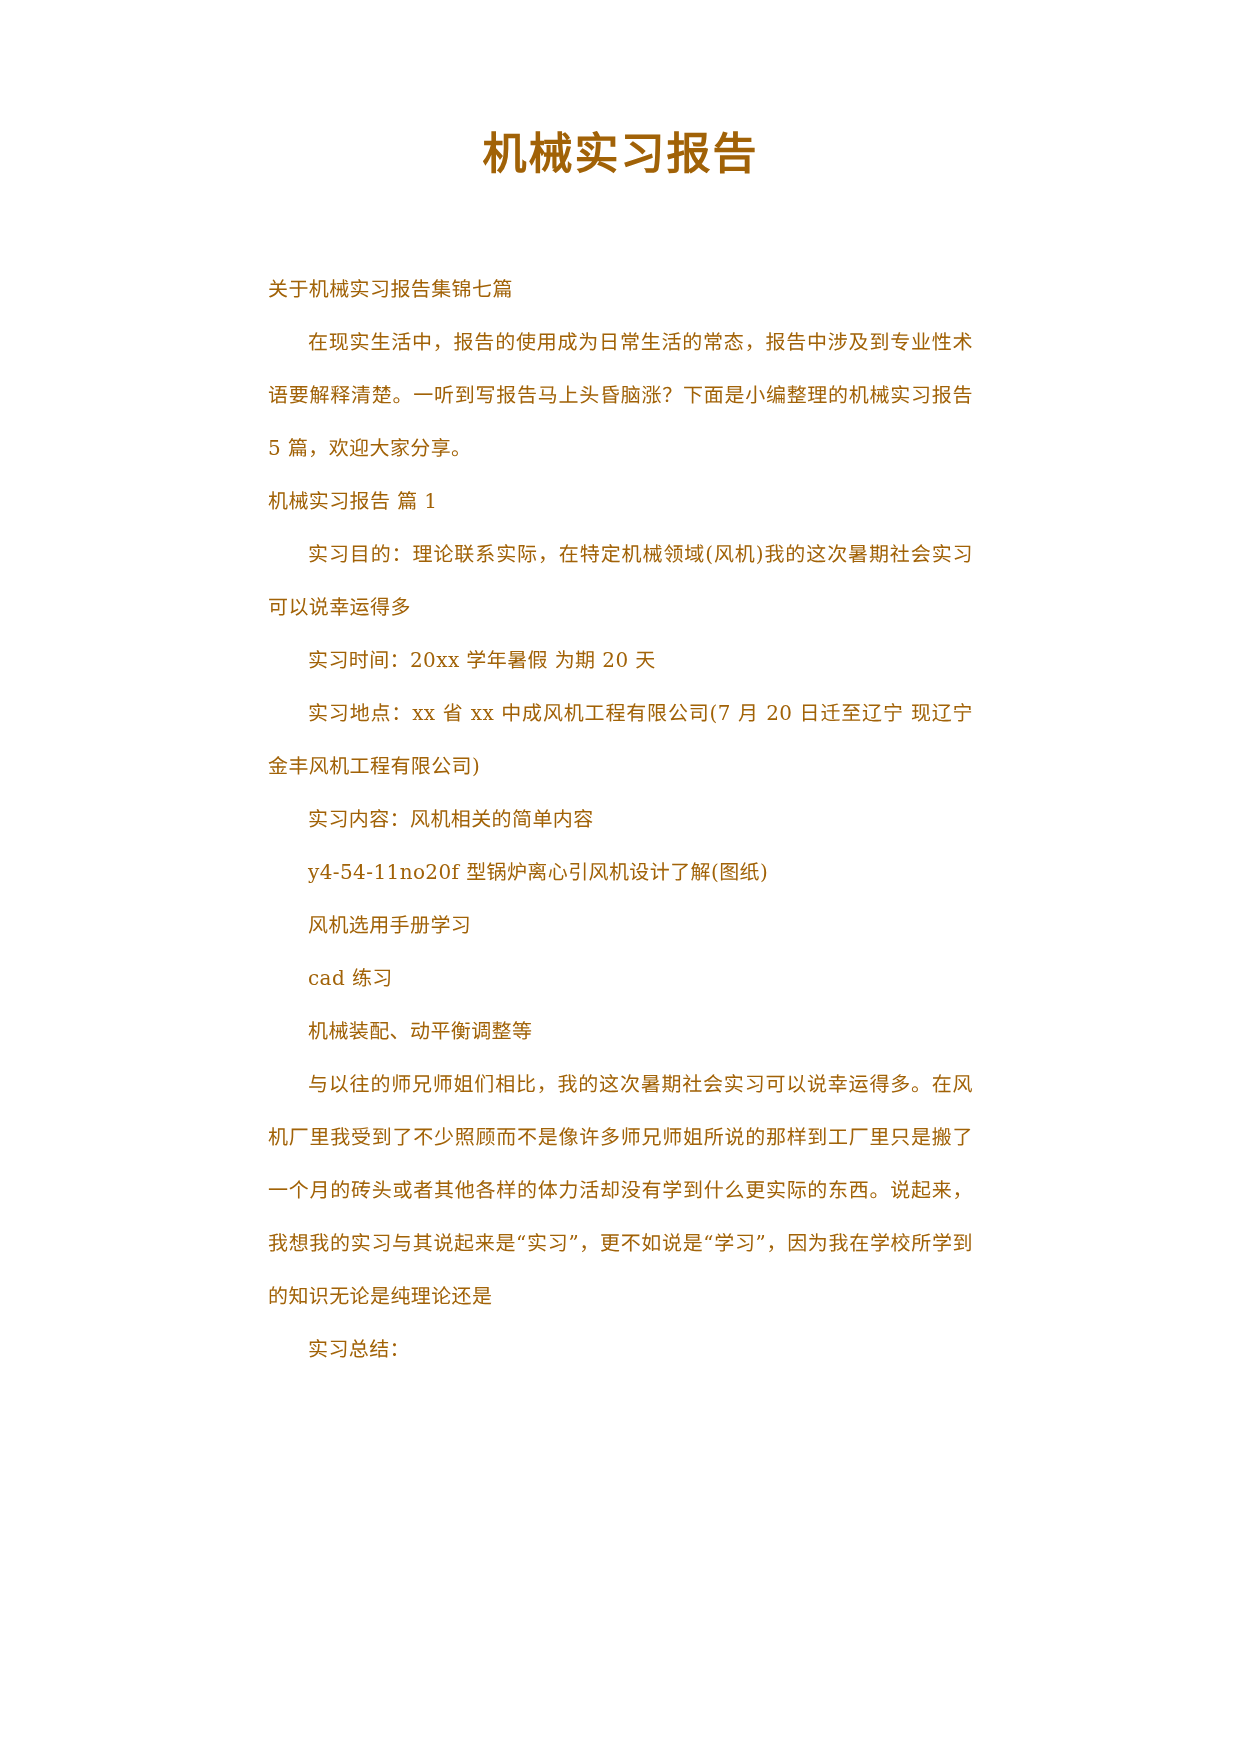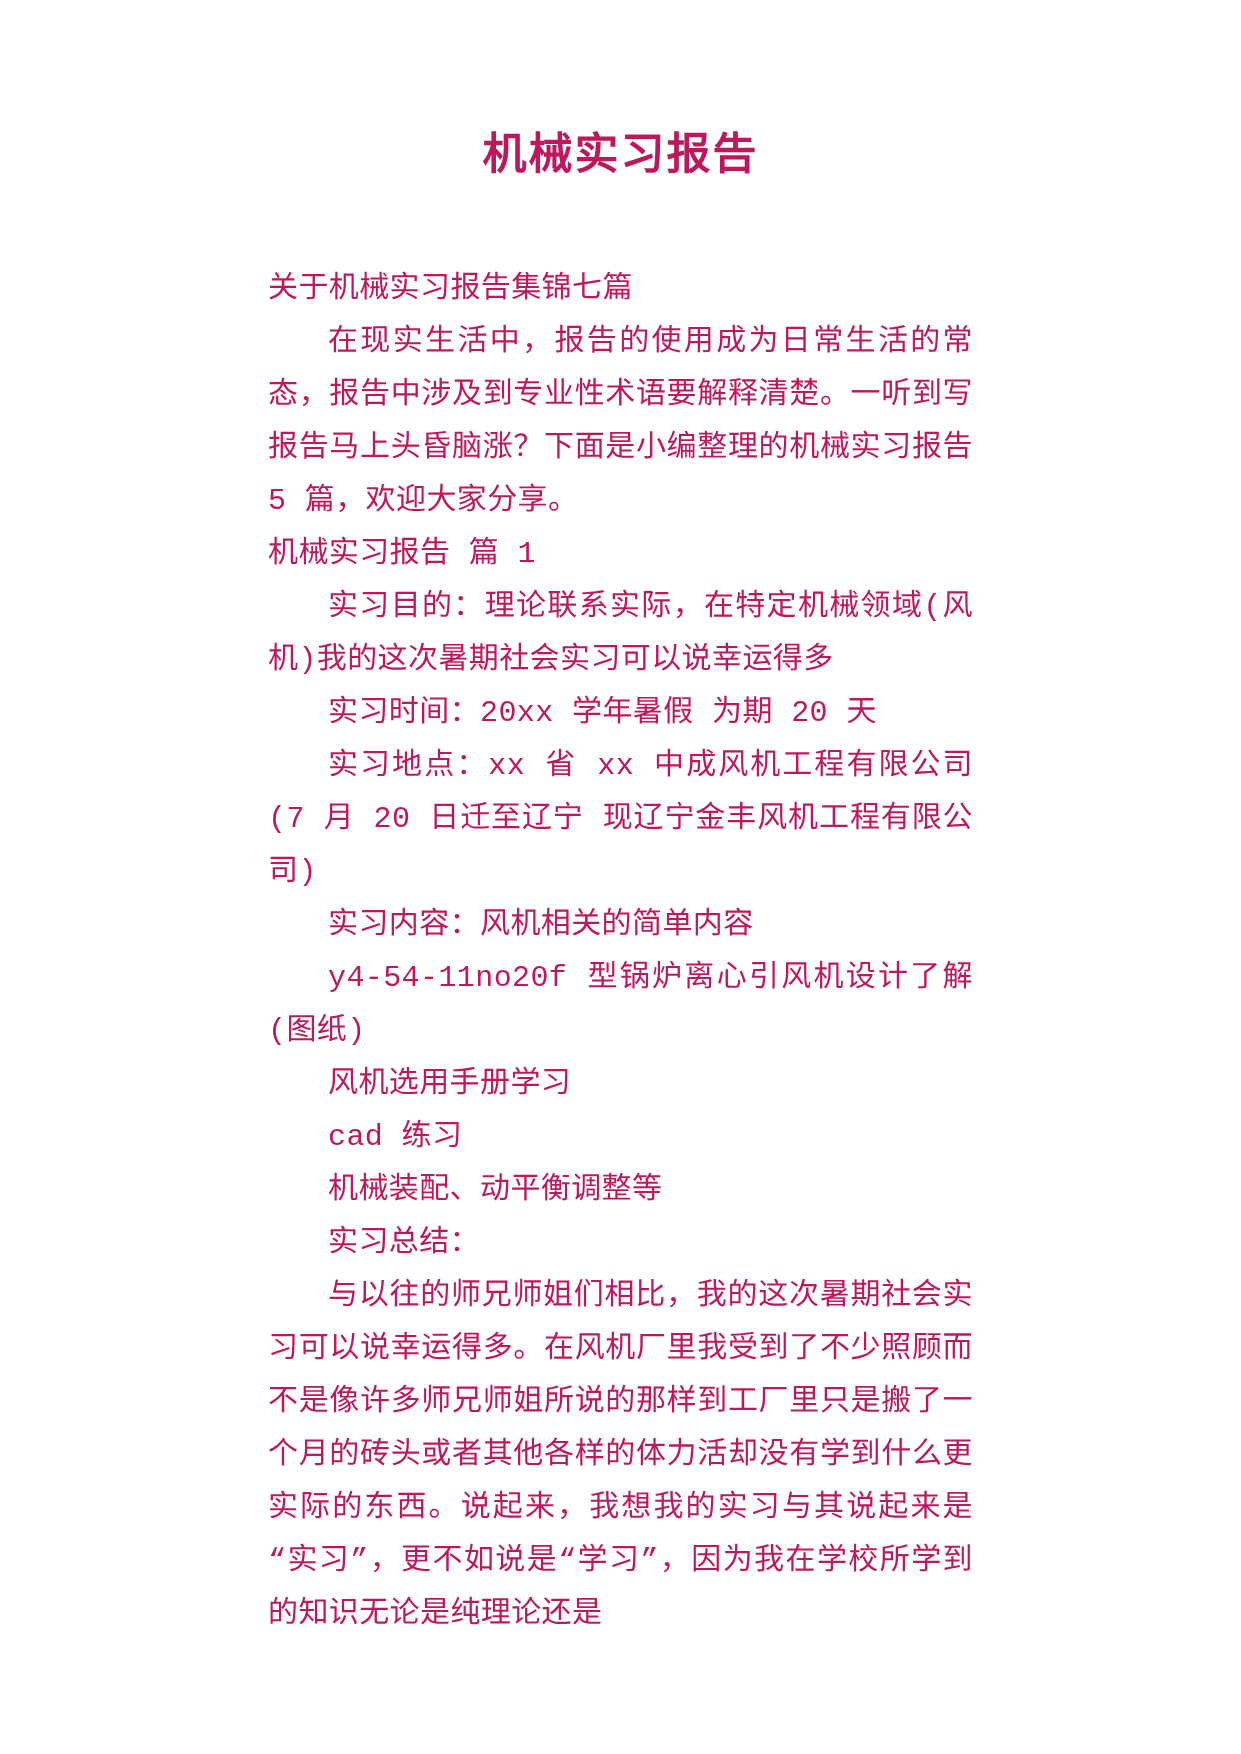--- a/index.html
+++ b/index.html
@@ -10,46 +10,45 @@
   .page {
     position: relative;
     width: 1041px;
     height: 1754px;
     margin: 0 auto;
     background: #ffffff;
     box-sizing: border-box;
     padding: 0;
     overflow: hidden;
     font-family: "DejaVu Serif", "Liberation Serif", serif;
-    color: #be185d;
+    color: #a16207;
   }
   .doc-title {
     text-align: center;
     font-family: "DejaVu Sans", "Liberation Sans", sans-serif;
     font-weight: bold;
     font-size: 44px;
     letter-spacing: 2px;
     margin: 0;
     padding-top: 128px;
     line-height: 1.2;
   }
   .body-block {
     margin: 0;
     padding: 0 168px 0 168px;
     margin-top: 82px;
   }
   p.para {
     margin: 0 0 0 0;
-    font-size: 30px;
+    font-size: 20px;
     line-height: 53px;
     text-align: justify;
     text-justify: inter-ideograph;
     letter-spacing: 0.4px;
     word-break: break-all;
-    font-family: Liberation Mono, monospace;
   }
   p.indent {
     text-indent: 2em;
   }
 </style>
 </head>
 <body>
 
 <div class="page">
   <h1 class="doc-title">机械实习报告</h1>
@@ -59,16 +58,16 @@
     <p class="para indent">在现实生活中，报告的使用成为日常生活的常态，报告中涉及到专业性术语要解释清楚。一听到写报告马上头昏脑涨？下面是小编整理的机械实习报告 5 篇，欢迎大家分享。</p>
     <p class="para">机械实习报告  篇 1</p>
     <p class="para indent">实习目的：理论联系实际，在特定机械领域(风机)我的这次暑期社会实习可以说幸运得多</p>
     <p class="para indent">实习时间：20xx 学年暑假  为期 20 天</p>
     <p class="para indent">实习地点：xx 省 xx 中成风机工程有限公司(7 月 20 日迁至辽宁  现辽宁金丰风机工程有限公司)</p>
     <p class="para indent">实习内容：风机相关的简单内容</p>
     <p class="para indent">y4-54-11no20f 型锅炉离心引风机设计了解(图纸)</p>
     <p class="para indent">风机选用手册学习</p>
     <p class="para indent">cad 练习</p>
     <p class="para indent">机械装配、动平衡调整等</p>
+    <p class="para indent">与以往的师兄师姐们相比，我的这次暑期社会实习可以说幸运得多。在风机厂里我受到了不少照顾而不是像许多师兄师姐所说的那样到工厂里只是搬了一个月的砖头或者其他各样的体力活却没有学到什么更实际的东西。说起来，我想我的实习与其说起来是“实习”，更不如说是“学习”，因为我在学校所学到的知识无论是纯理论还是</p>
     <p class="para indent">实习总结：</p>
-    <p class="para indent">与以往的师兄师姐们相比，我的这次暑期社会实习可以说幸运得多。在风机厂里我受到了不少照顾而不是像许多师兄师姐所说的那样到工厂里只是搬了一个月的砖头或者其他各样的体力活却没有学到什么更实际的东西。说起来，我想我的实习与其说起来是“实习”，更不如说是“学习”，因为我在学校所学到的知识无论是纯理论还是</p>
   </div>
 </div>
 
 </body></html>

